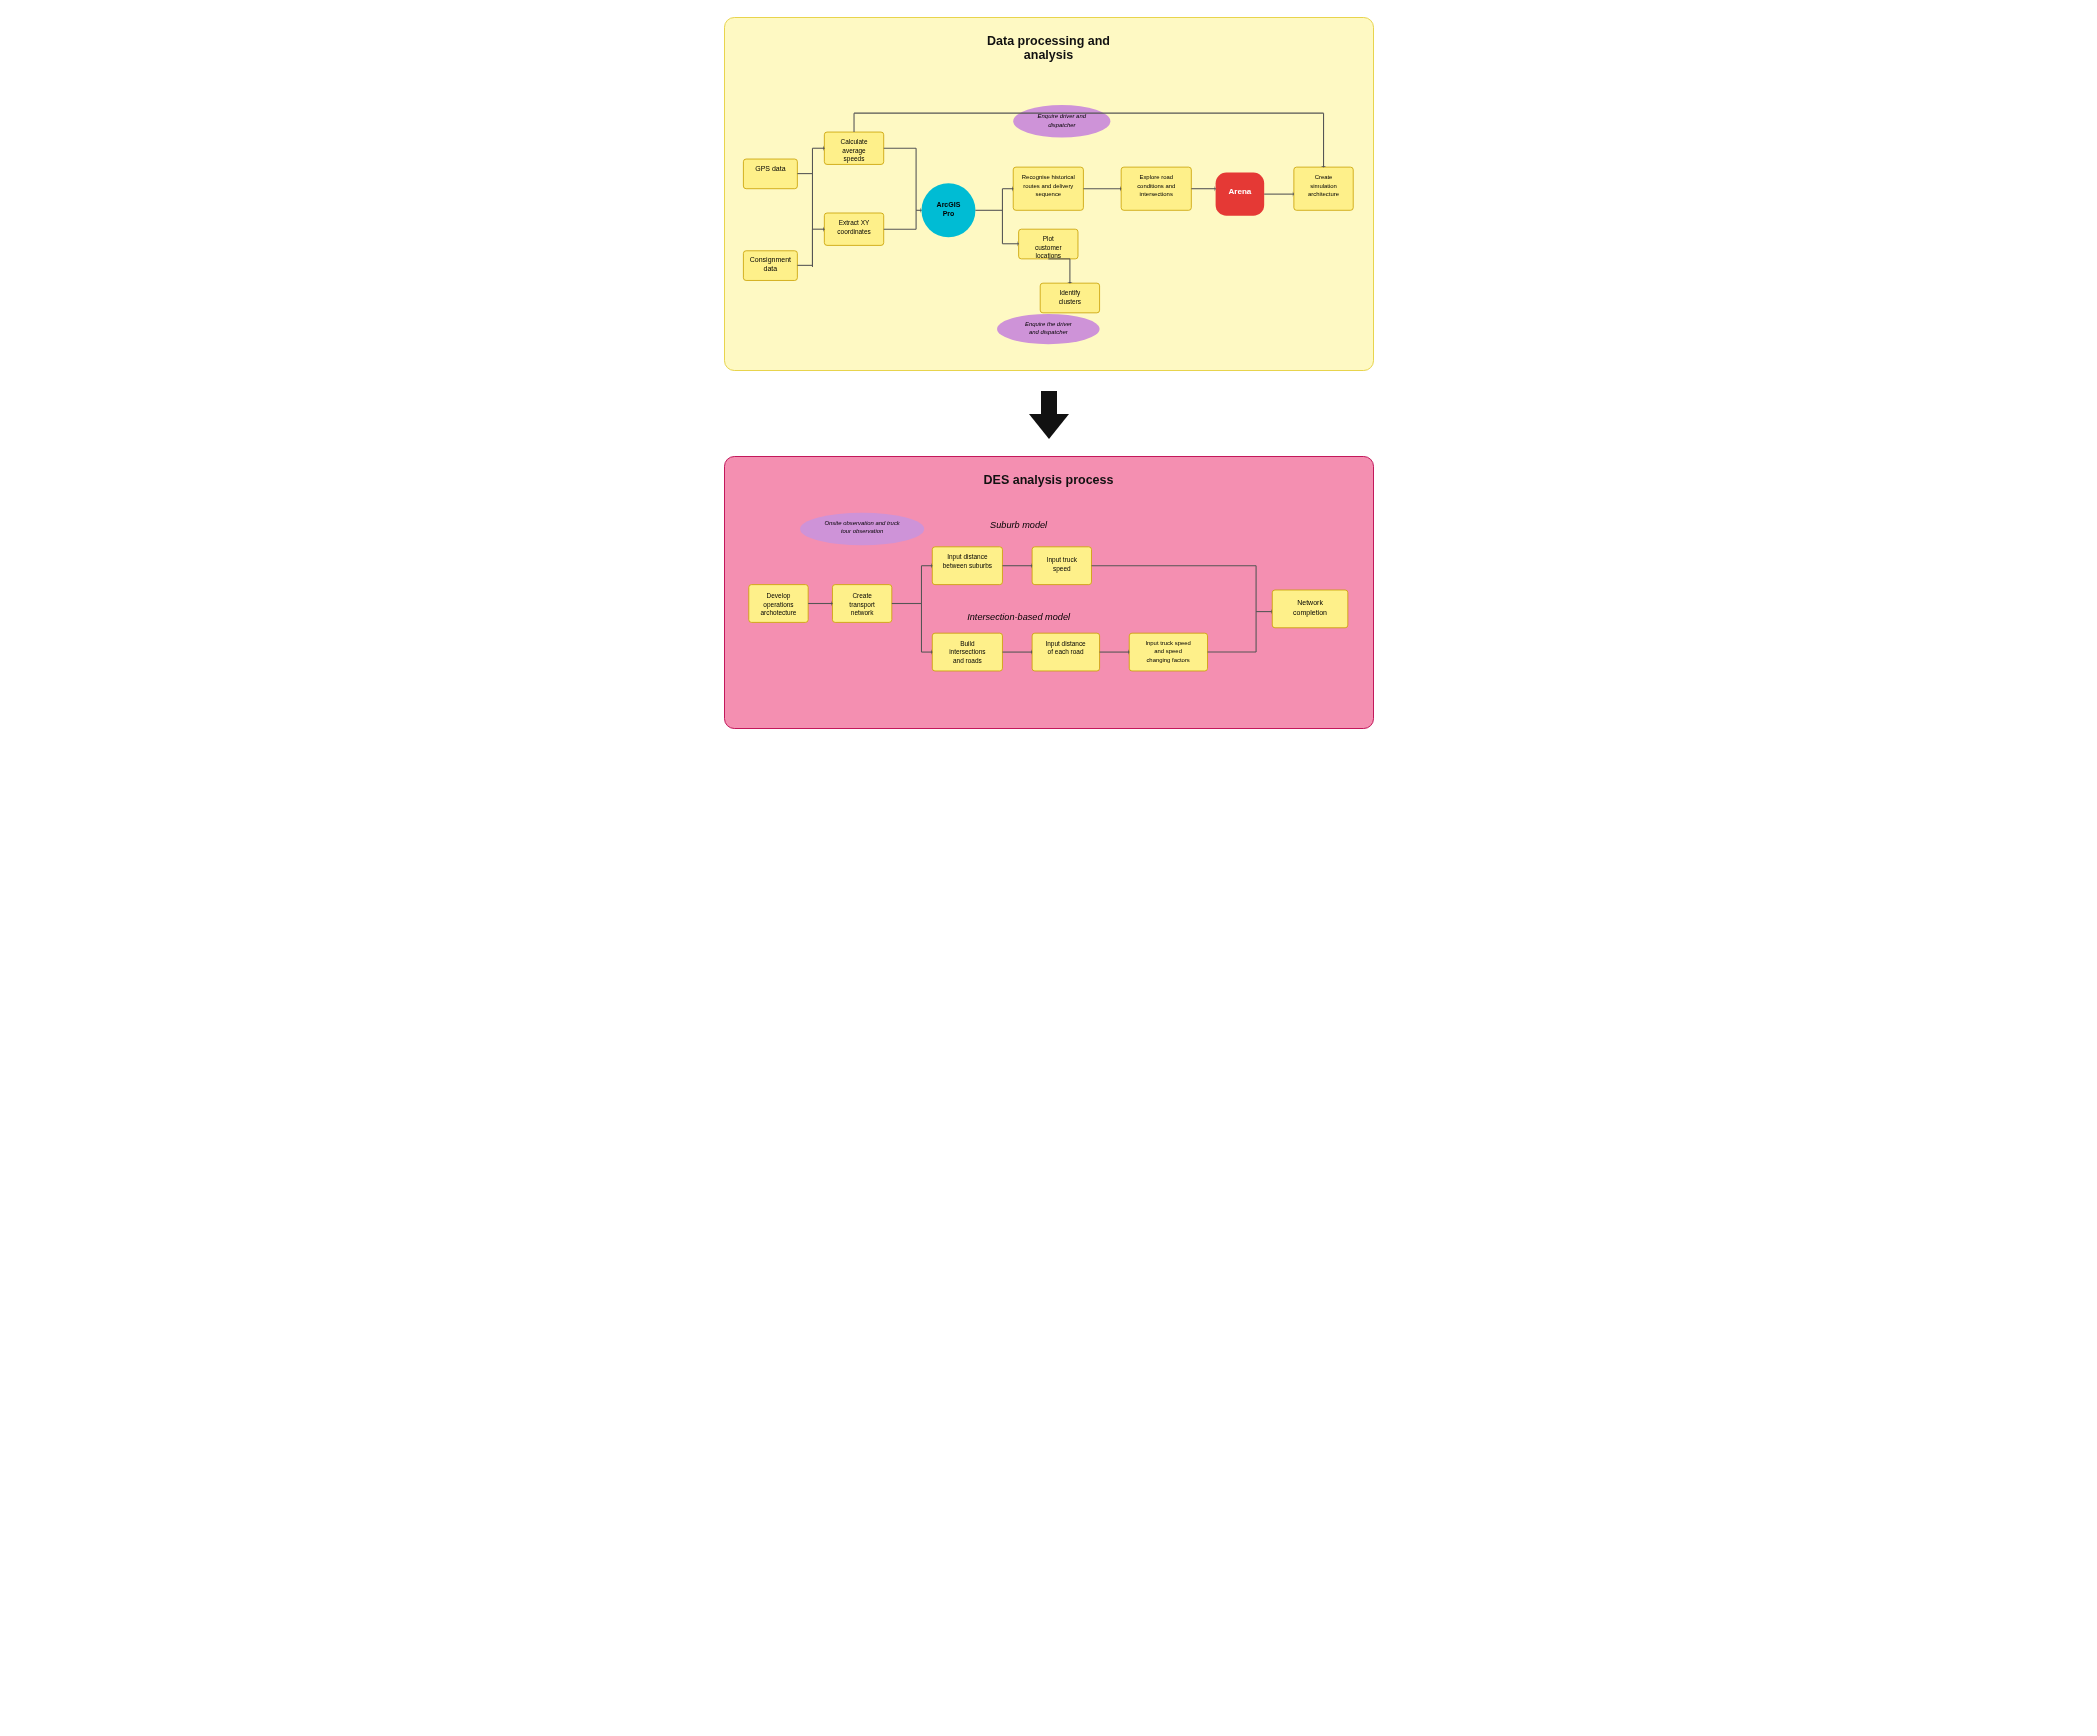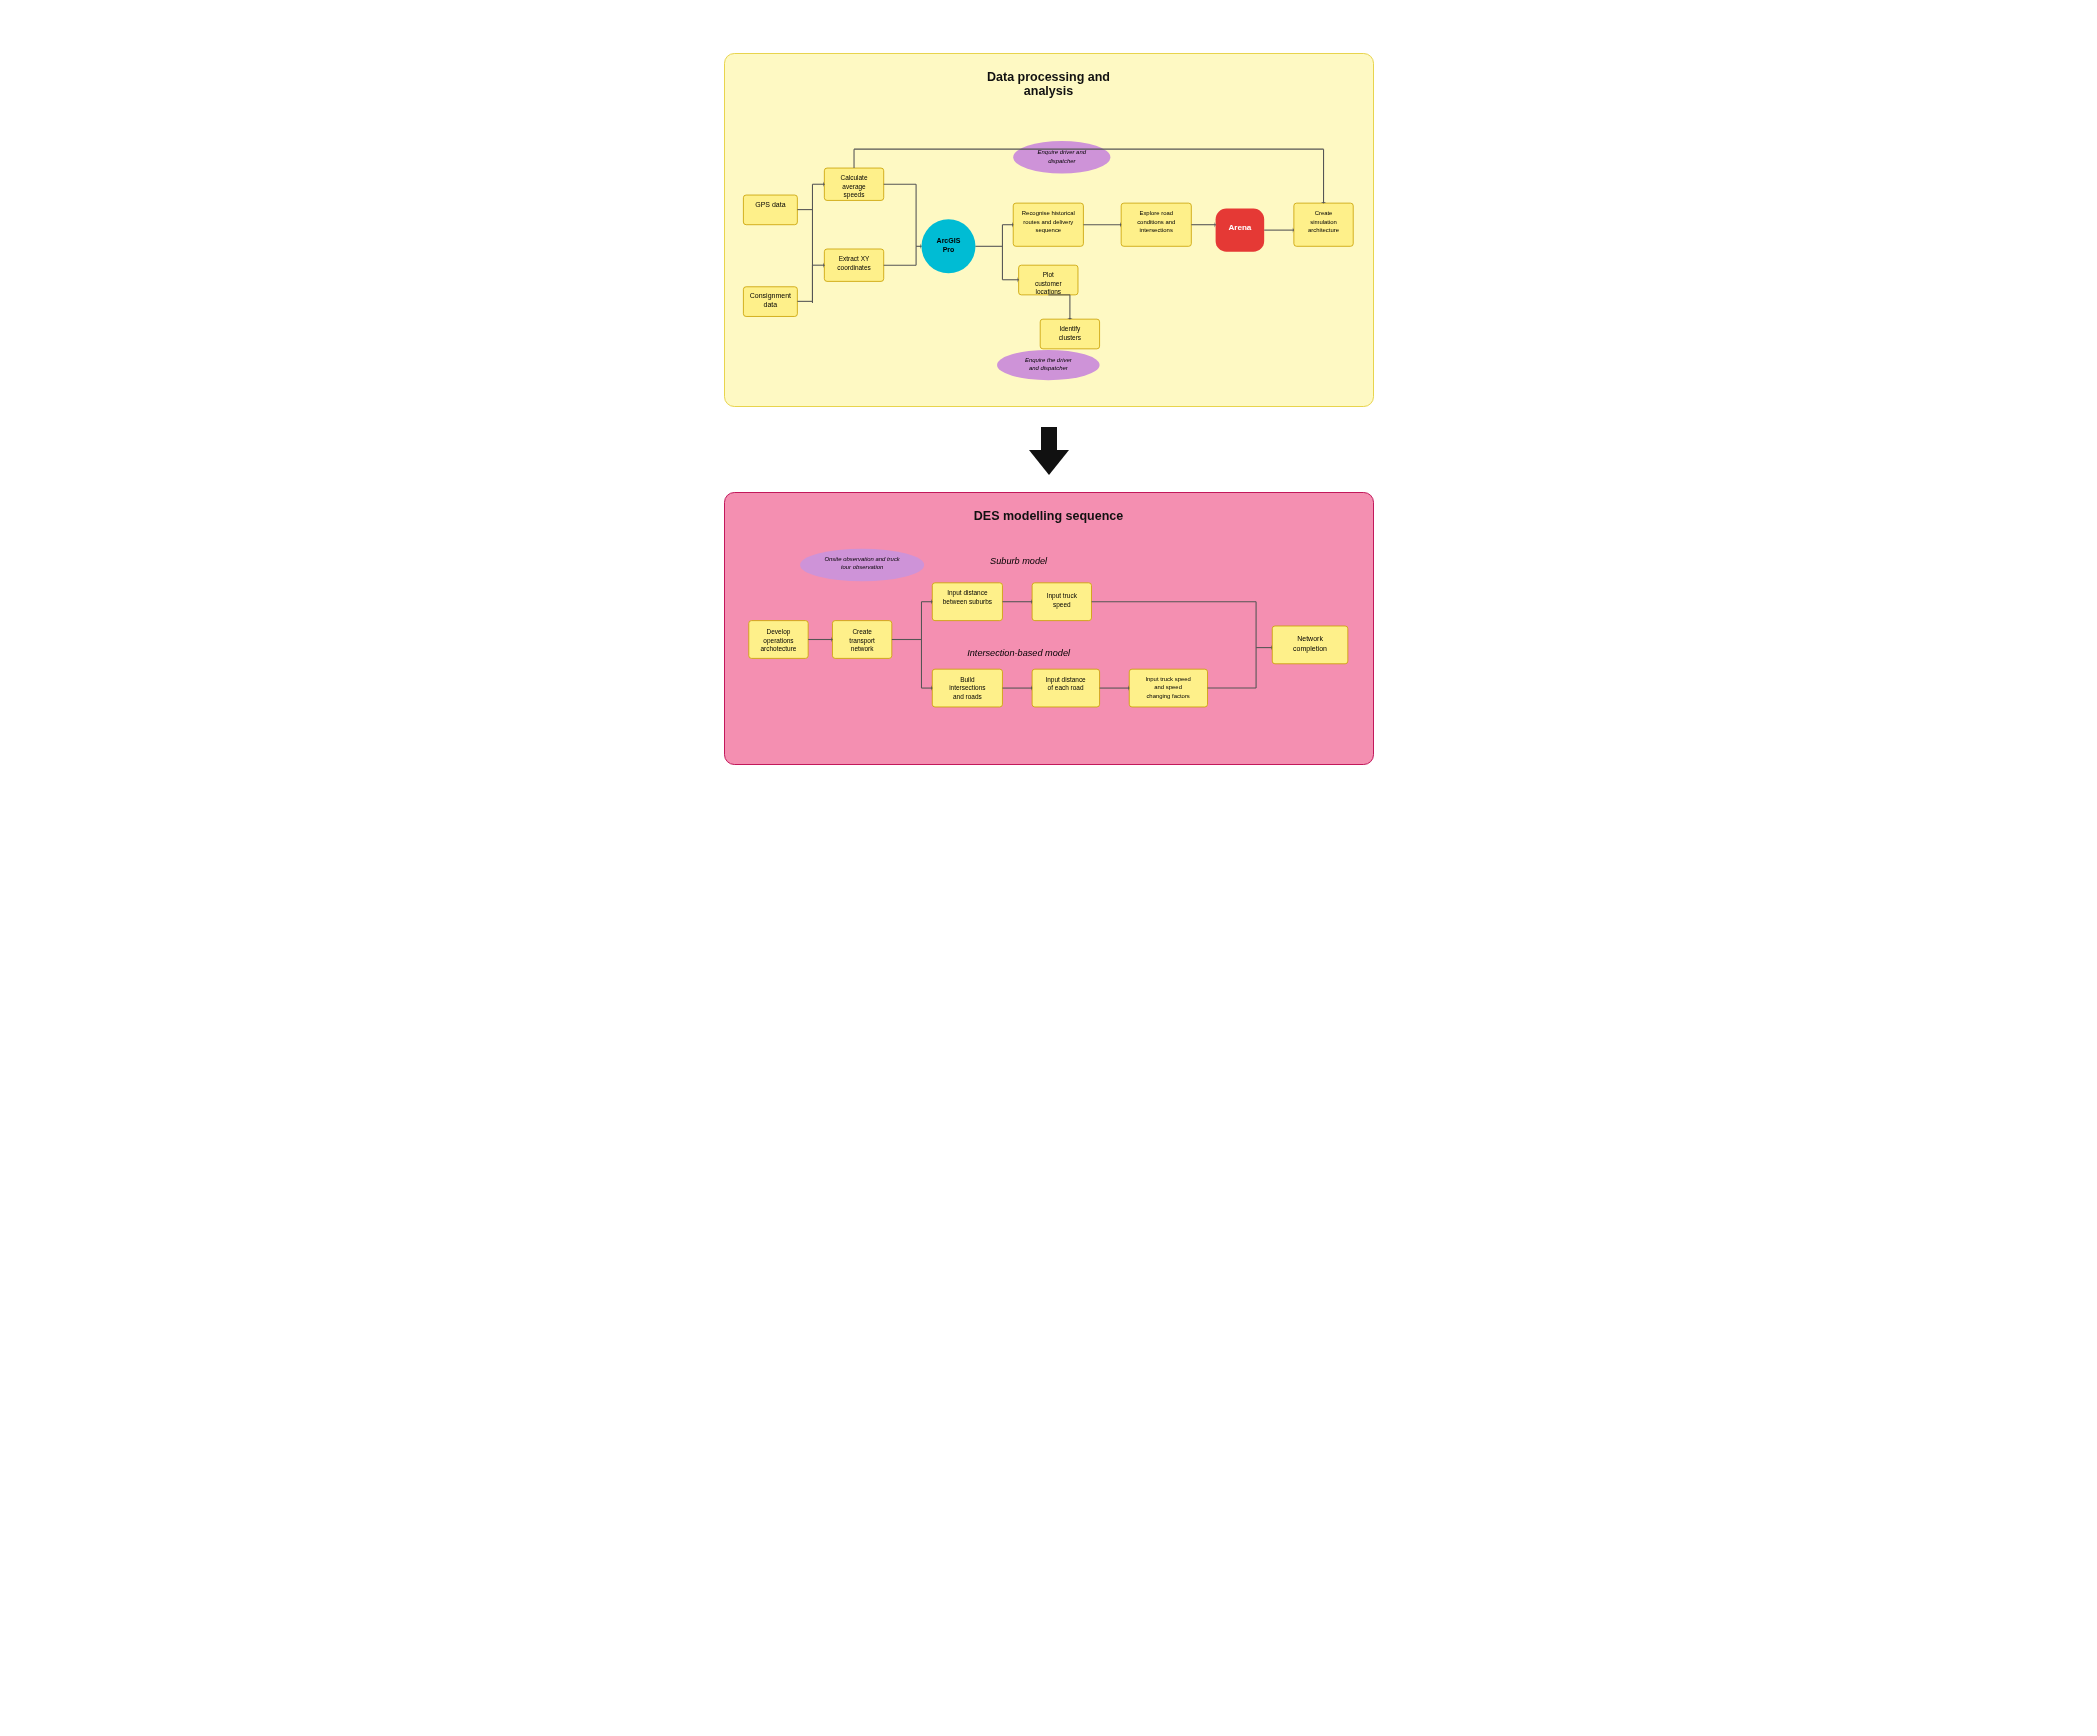--- a/index.html
+++ b/index.html
@@ -12,21 +12,20 @@
     }
 
     
     .top-section {
       background: #fef9c3;
       border: 1.1px solid #e8d44d;
       border-radius: 10.3px;
       padding: 16px 13.7px 18px 13.7px;
       position: relative;
       margin-bottom: 20.5px;
-      margin-top: 36px;
     }
     .section-title {
       text-align: center;
       font-size: 12.5px;
       font-weight: bold;
       margin-bottom: 13.7px;
       color: #111;
     }
 
     
@@ -170,21 +169,21 @@
     <polygon points="1080,153 1085,155 1090,153" fill="#555"></polygon>
   </svg>
 </div>
 
 <div class="big-arrow-down">
   <div class="big-arrow-stem"></div>
   <div class="big-arrow-head"></div>
 </div>
 
 <div class="bottom-section">
-  <div class="section-title">DES modelling sequence</div>
+  <div class="section-title">DES analysis process</div>
 
   <svg viewBox="0 0 1150 360" width="100%" height="205" xmlns="http://www.w3.org/2000/svg" style="overflow:visible;">
 
     <text x="520" y="40" text-anchor="middle" font-size="17" font-style="italic" font-family="Arial">Suburb model</text>
 
     <text x="520" y="210" text-anchor="middle" font-size="17" font-style="italic" font-family="Arial">Intersection-based model</text>
 
     <ellipse cx="230" cy="42" rx="115" ry="30" fill="#ce93d8"></ellipse>
     <text x="230" y="34" text-anchor="middle" font-size="11" font-style="italic" font-family="Arial">Onsite observation and truck</text>
     <text x="230" y="50" text-anchor="middle" font-size="11" font-style="italic" font-family="Arial">tour observation</text>

